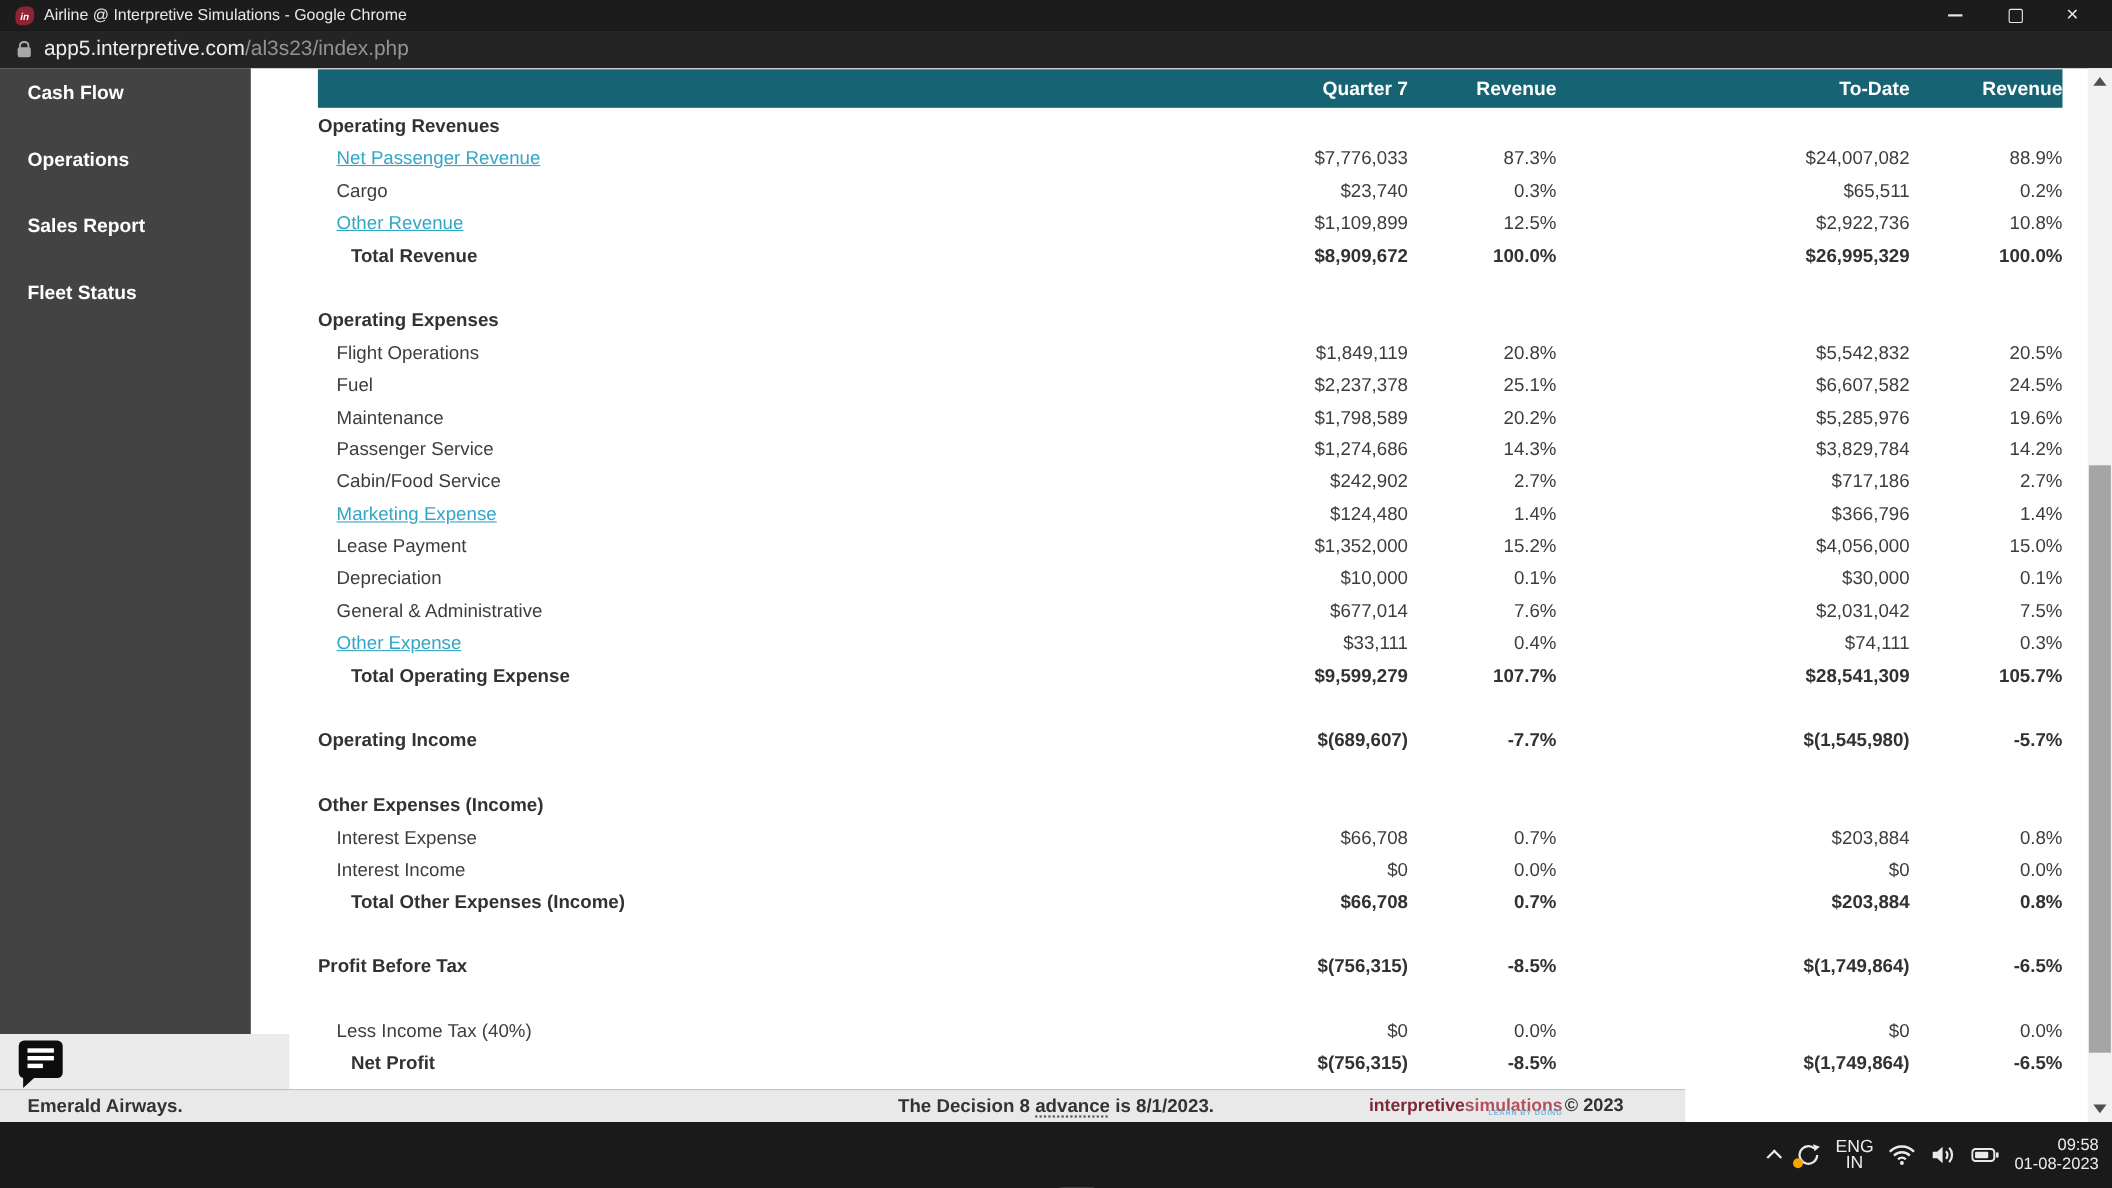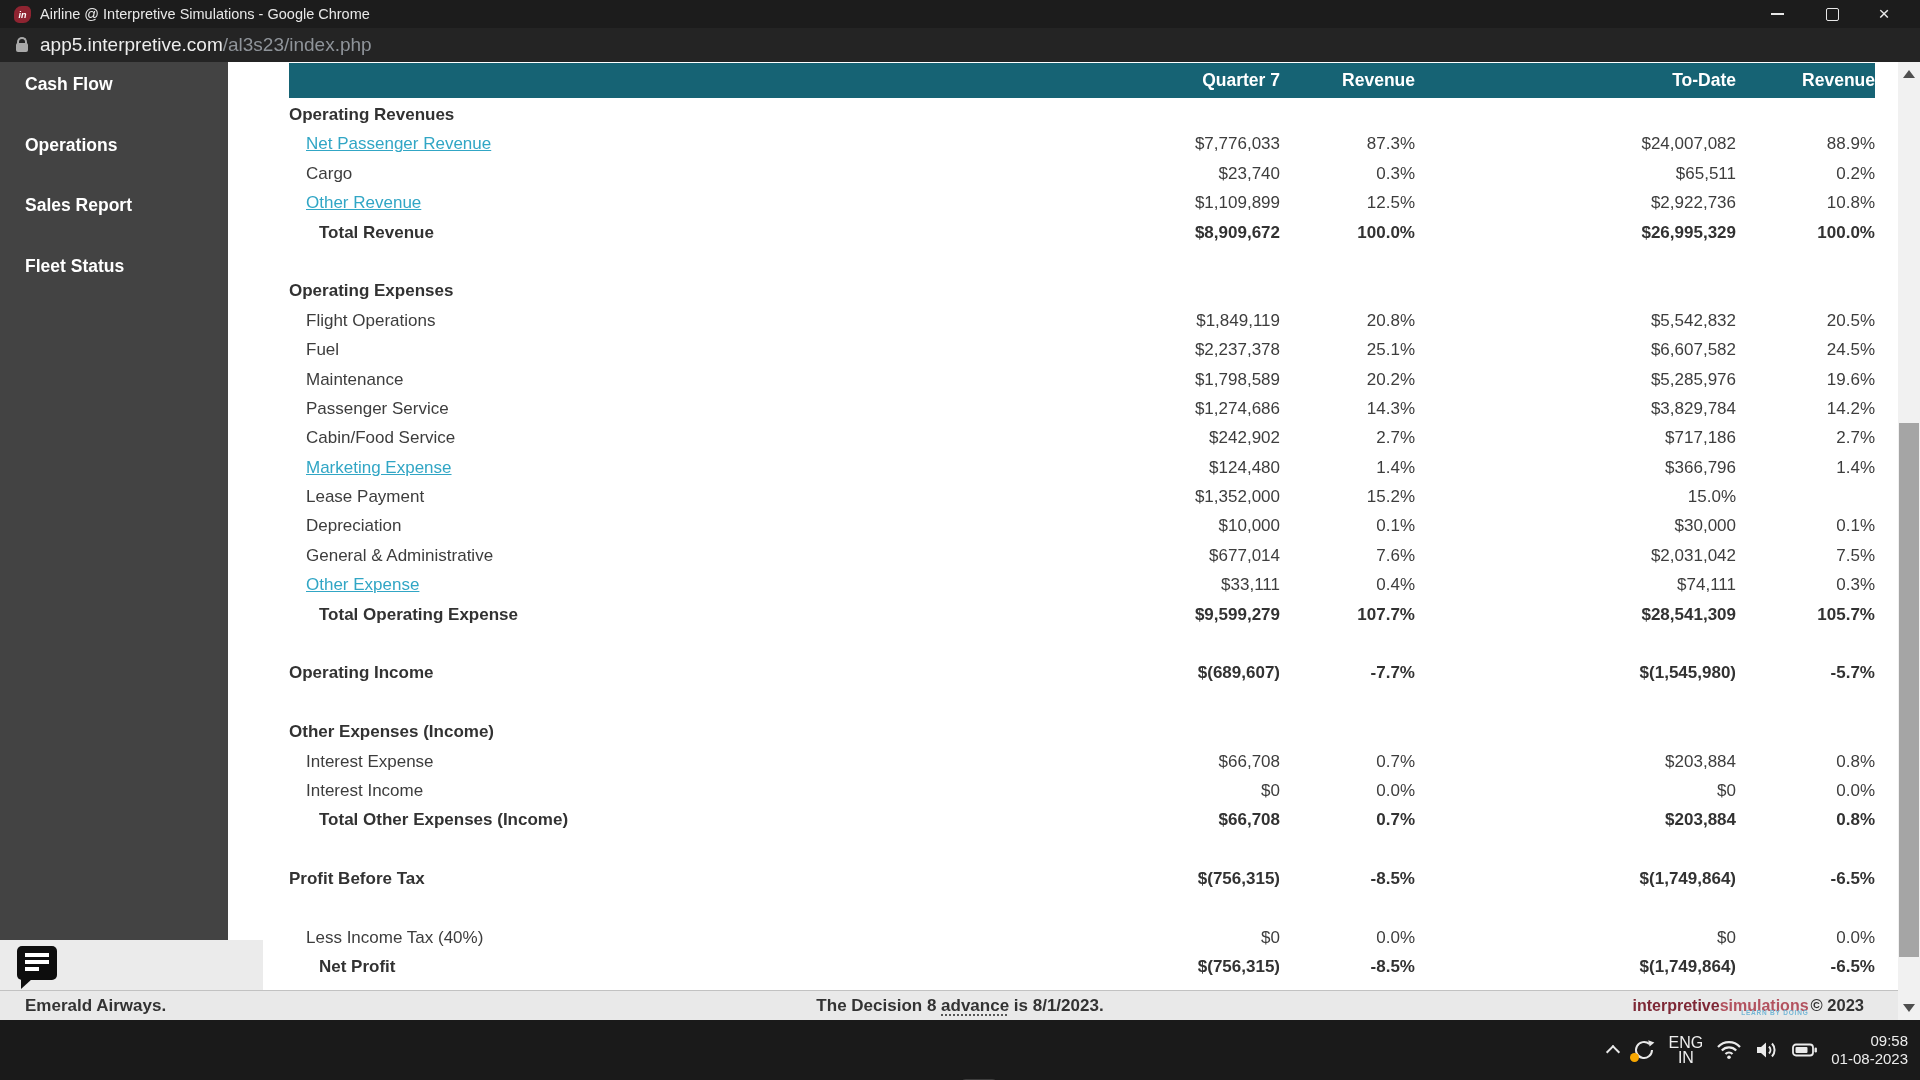--- a/index.html
+++ b/index.html
@@ -45,21 +45,21 @@
   .row .num{text-align:right;}
   .row.blank{height:29.4px;}
   .r-section .label{font-weight:700;color:#323232;}
   .r-item .label,.r-link .label{padding-left:17px;}
   .r-total{font-weight:700;color:#323232;}
   .r-total .label{padding-left:30px;}
   .r-summary{font-weight:700;color:#323232;}
   .r-link a{color:#31a6c5;text-decoration:underline;cursor:pointer;}
 
   
-  .statusbar{position:absolute;left:0;top:928px;width:1920px;height:30px;background:#e9e9e9;border-top:1px solid #c2c2c2;box-sizing:border-box;}
+  .statusbar{position:absolute;left:0;top:928px;width:1532px;height:30px;background:#e9e9e9;border-top:1px solid #c2c2c2;box-sizing:border-box;}
   .sb-company{position:absolute;left:25px;top:0;height:29px;line-height:29px;font-weight:700;font-size:17px;color:#333;}
   .sb-msg{position:absolute;left:0;top:0;width:1920px;text-align:center;height:29px;line-height:29px;font-weight:700;font-size:17px;color:#333;}
   .sb-msg .adv{text-decoration:underline dotted #555 2px;text-underline-offset:3px;cursor:pointer;}
   .sb-logo{position:absolute;right:56px;top:0;height:29px;display:flex;align-items:center;gap:2px;}
   .logo-words{position:relative;font-weight:700;font-size:16px;line-height:16px;}
   .logo-words .w1{color:#7e2836;}
   .logo-words .w2{color:#b2525f;}
   .logo-tag{position:absolute;right:0;bottom:-7px;font-size:6.5px;font-weight:700;letter-spacing:.8px;color:#74b7d6;}
   .sb-copy{font-weight:700;font-size:16.5px;color:#333;}
 
@@ -252,20 +252,21 @@
           <div class="c label"><a>Marketing Expense</a></div>
           <div class="c num">$124,480</div>
           <div class="c num">1.4%</div>
           <div class="c num">$366,796</div>
           <div class="c num">1.4%</div>
         </div>
         <div class="row grid r-item">
           <div class="c label">Lease Payment</div>
           <div class="c num">$1,352,000</div>
           <div class="c num">15.2%</div>
+          <div class="c num">$4,056,000</div>
           <div class="c num">15.0%</div>
         </div>
         <div class="row grid r-item">
           <div class="c label">Depreciation</div>
           <div class="c num">$10,000</div>
           <div class="c num">0.1%</div>
           <div class="c num">$30,000</div>
           <div class="c num">0.1%</div>
         </div>
         <div class="row grid r-item">

